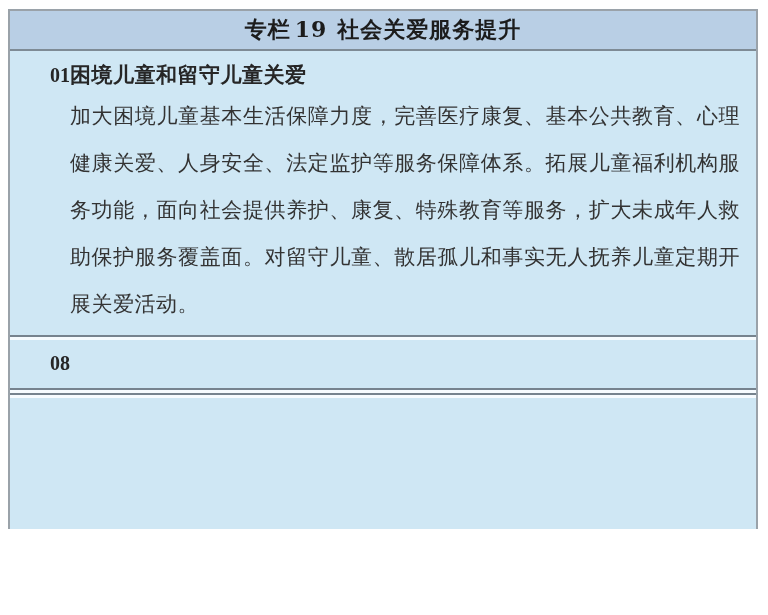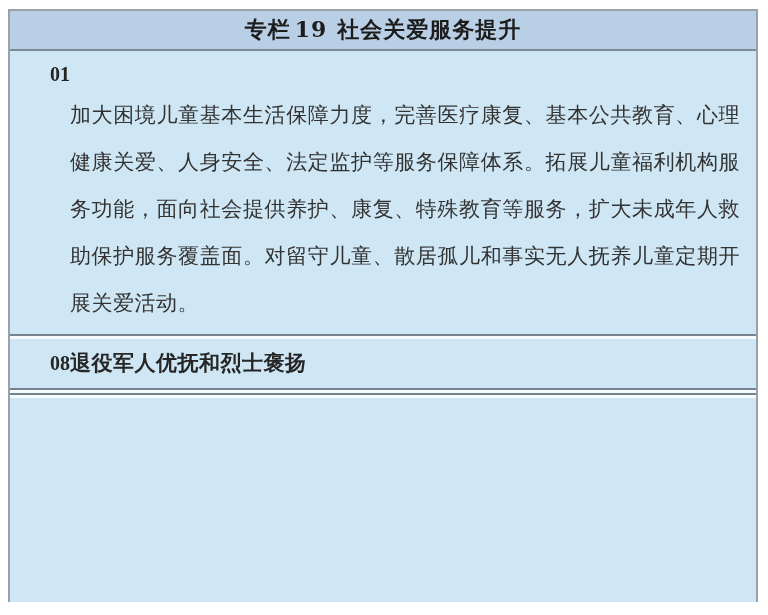--- a/index.html
+++ b/index.html
@@ -4,21 +4,21 @@
 <style>
   html, body {
     margin: 0;
     padding: 0;
     background: #ffffff;
     font-family: "DejaVu Serif", "Liberation Serif", serif;
   }
   .page {
     position: relative;
     width: 768px;
-    height: 602px;
+    height: 529px;
     background: #ffffff;
     overflow: hidden;
   }
   .panel {
     position: absolute;
     left: 8px;
     top: 9px;
     width: 746px;
     height: 594px;
     border: 2px solid #9aa2a9;
@@ -89,30 +89,30 @@
 
     <div class="panel-header">
       <div class="panel-title"><span>专栏</span><span class="title-no">19</span><span>社会关爱服务提升</span></div>
     </div>
 
     <div class="panel-body">
 
       <div class="section">
         <div class="section-heading">
           <span class="section-number">01</span>
+          <span class="section-title">困境儿童和留守儿童关爱</span>
         </div>
         <p class="section-body">加大困境儿童基本生活保障力度，完善医疗康复、基本公共教育、心理健康关爱、人身安全、法定监护等服务保障体系。拓展儿童福利机构服务功能，面向社会提供养护、康复、特殊教育等服务，扩大未成年人救助保护服务覆盖面。对留守儿童、散居孤儿和事实无人抚养儿童定期开展关爱活动。</p>
       </div>
 
       <div class="section-divider"></div>
 
       <div class="section">
         <div class="section-heading">
           <span class="section-number">08</span>
-          <span class="section-title">退役军人优抚和烈士褒扬</span>
         </div>
       </div>
 
       <div class="section-divider"></div>
 
 
       <div class="section-divider"></div>
 
       <div class="section">
         

